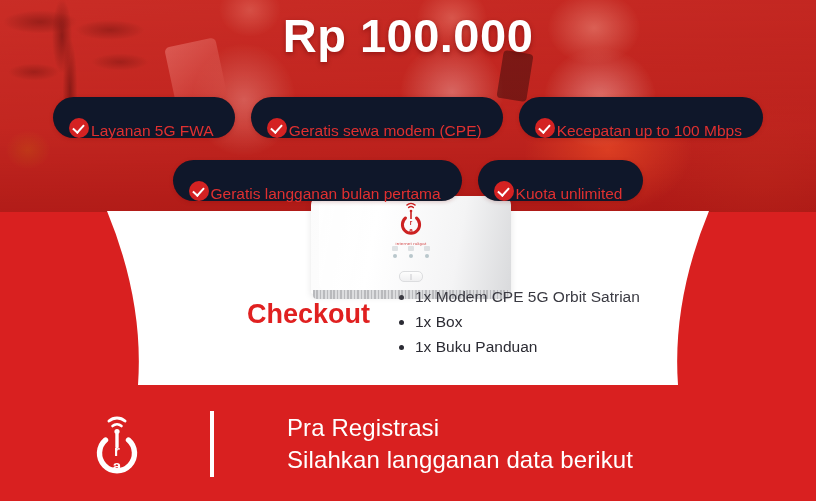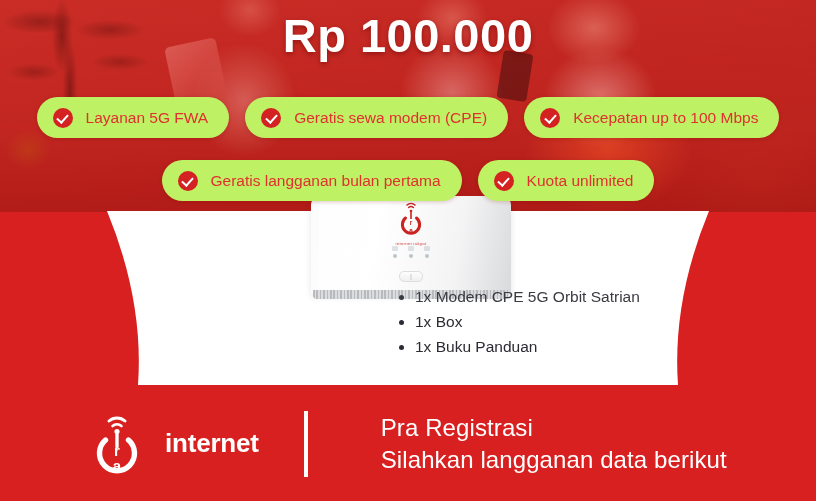--- a/index.html
+++ b/index.html
@@ -101,25 +101,25 @@
     display: flex;
     justify-content: center;
     gap: 16px;
     z-index: 7;
   }
   .pill-row.row1 { top: 97px; }
   .pill-row.row2 { top: 160px; }
 
   .pill {
     display: flex;
-    align-items: center;
-    gap: 13px;
+    align-items: flex-end;
+    gap: 2px;
     height: 41px;
     padding: 0 21px 0 16px;
-    background: #bef264;
+    background: #0f172a;
     border-radius: 21px;
     box-shadow: 0 1px 4px rgba(120,0,0,.22);
     white-space: nowrap;
   }
   .pill-label {
     color: #e03030;
     font-size: 15.5px;
     line-height: 1;
   }
   .check {
@@ -360,39 +360,39 @@
     </div>
     <div class="modem-leds">
       <span class="led"></span>
       <span class="led"></span>
       <span class="led"></span>
     </div>
     <div class="modem-power"></div>
     <div class="modem-base"></div>
   </div>
 
+  <div class="checkout-title">Checkout</div>
   <ul class="checkout-list">
     <li class="occluded">1x Modem CPE 5G Orbit Satrian</li>
     <li>1x Box</li>
     <li>1x Buku Panduan</li>
   </ul>
 
   <div class="footer">
     <div class="brand">
       <svg class="brand-mark" viewBox="0 0 66 68">
         <path d="M21 11 a12 12 0 0 1 16 0" stroke="#ffffff" stroke-width="3" fill="none" stroke-linecap="round"></path>
         <path d="M24.5 16 a7 7 0 0 1 9 0" stroke="#ffffff" stroke-width="2.6" fill="none" stroke-linecap="round"></path>
         <circle cx="29" cy="21.5" r="2.6" fill="#ffffff"></circle>
         <path d="M29 24.5 L29 37" stroke="#ffffff" stroke-width="3.4" stroke-linecap="round"></path>
         <path d="M17.5 30 a17.5 17.5 0 1 0 23 0" stroke="#ffffff" stroke-width="5.4" fill="none" stroke-linecap="round"></path>
         <text x="29" y="46" font-size="15" fill="#ffffff" text-anchor="middle" font-family="Liberation Sans, sans-serif" font-weight="bold">r</text>
         <text x="29" y="61" font-size="15" fill="#ffffff" text-anchor="middle" font-family="Liberation Sans, sans-serif" font-weight="bold">a</text>
       </svg>
       <div class="brand-words">
-        <div>internet</div>
       </div>
     </div>
     <div class="divider"></div>
     <div class="footer-copy">
       <div>Pra Registrasi</div>
       <div>Silahkan langganan data berikut</div>
     </div>
   </div>
 
 </div>

